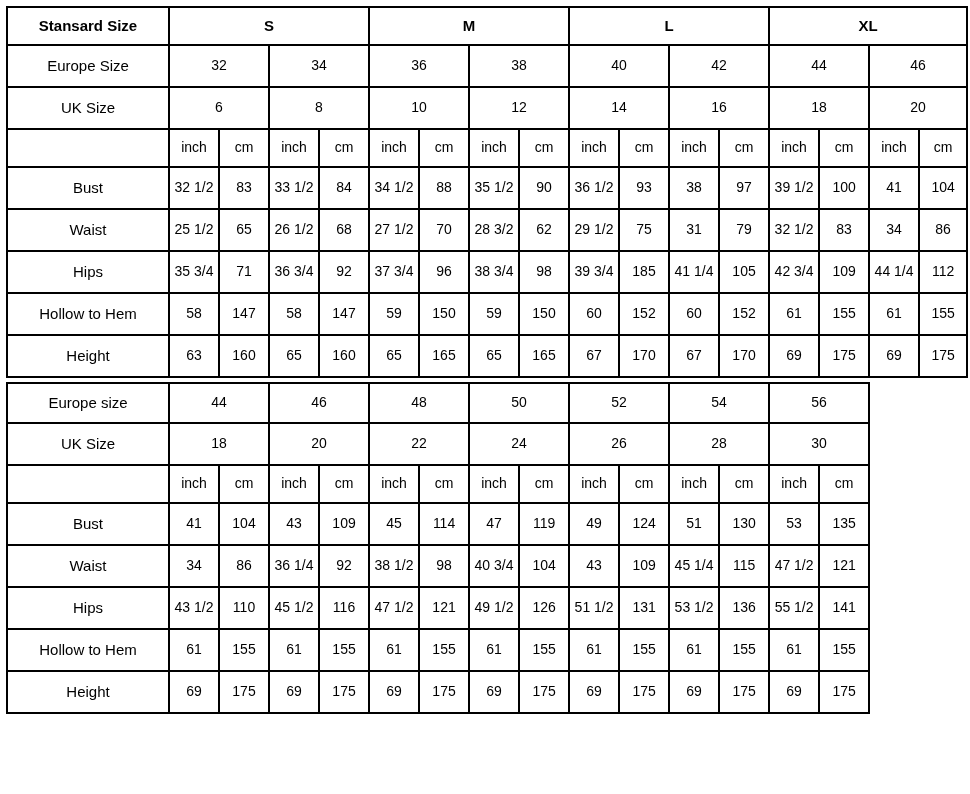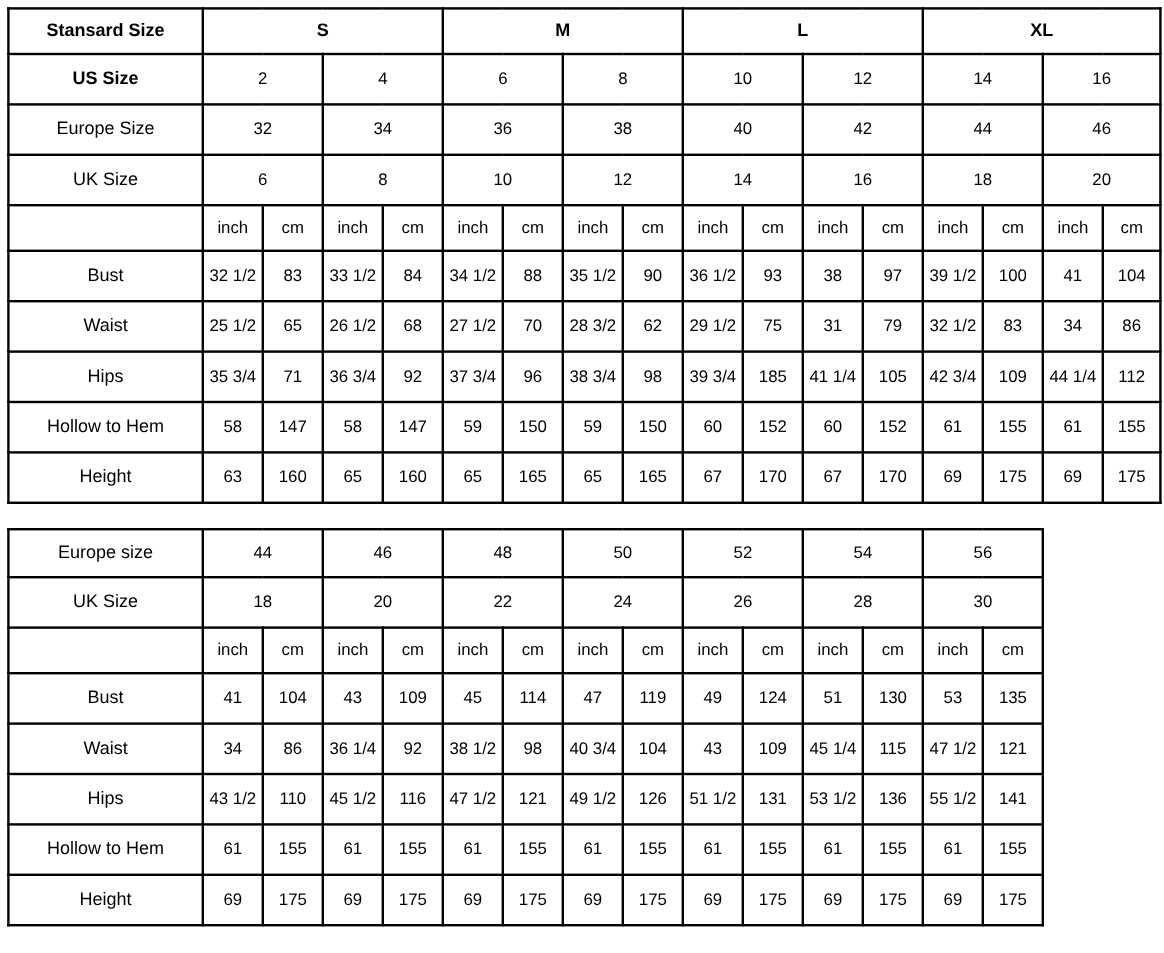--- a/index.html
+++ b/index.html
@@ -21,21 +21,21 @@
     box-sizing: border-box;
     padding: 6px 6px 0 6px;
   }
   table {
     border-collapse: collapse;
     table-layout: fixed;
     width: 958px;
     background: #fff;
   }
   table.standard-table {
-    margin-bottom: 20px;
+    margin-bottom: 4px;
   }
   td, th {
     border: 2px solid #000000;
     text-align: center;
     vertical-align: middle;
     font-size: 14px;
     font-weight: normal;
     padding: 0;
     height: 40px;
     line-height: 1.1;
@@ -103,31 +103,20 @@
     </colgroup>
     <tbody>
       <tr>
         <td class="row-label bold">Stansard Size</td>
         <td class="hdr-size" colspan="4">S</td>
         <td class="hdr-size" colspan="4">M</td>
         <td class="hdr-size" colspan="4">L</td>
         <td class="hdr-size" colspan="4">XL</td>
       </tr>
 
-      <tr class="us-size-row">
-        <td class="row-label bold">US Size</td>
-        <td colspan="2">2</td>
-        <td colspan="2">4</td>
-        <td colspan="2">6</td>
-        <td colspan="2">8</td>
-        <td colspan="2">10</td>
-        <td colspan="2">12</td>
-        <td colspan="2">14</td>
-        <td colspan="2">16</td>
-      </tr>
 
       <tr>
         <td class="row-label">Europe Size</td>
         <td colspan="2">32</td>
         <td colspan="2">34</td>
         <td colspan="2">36</td>
         <td colspan="2">38</td>
         <td colspan="2">40</td>
         <td colspan="2">42</td>
         <td colspan="2">44</td>

